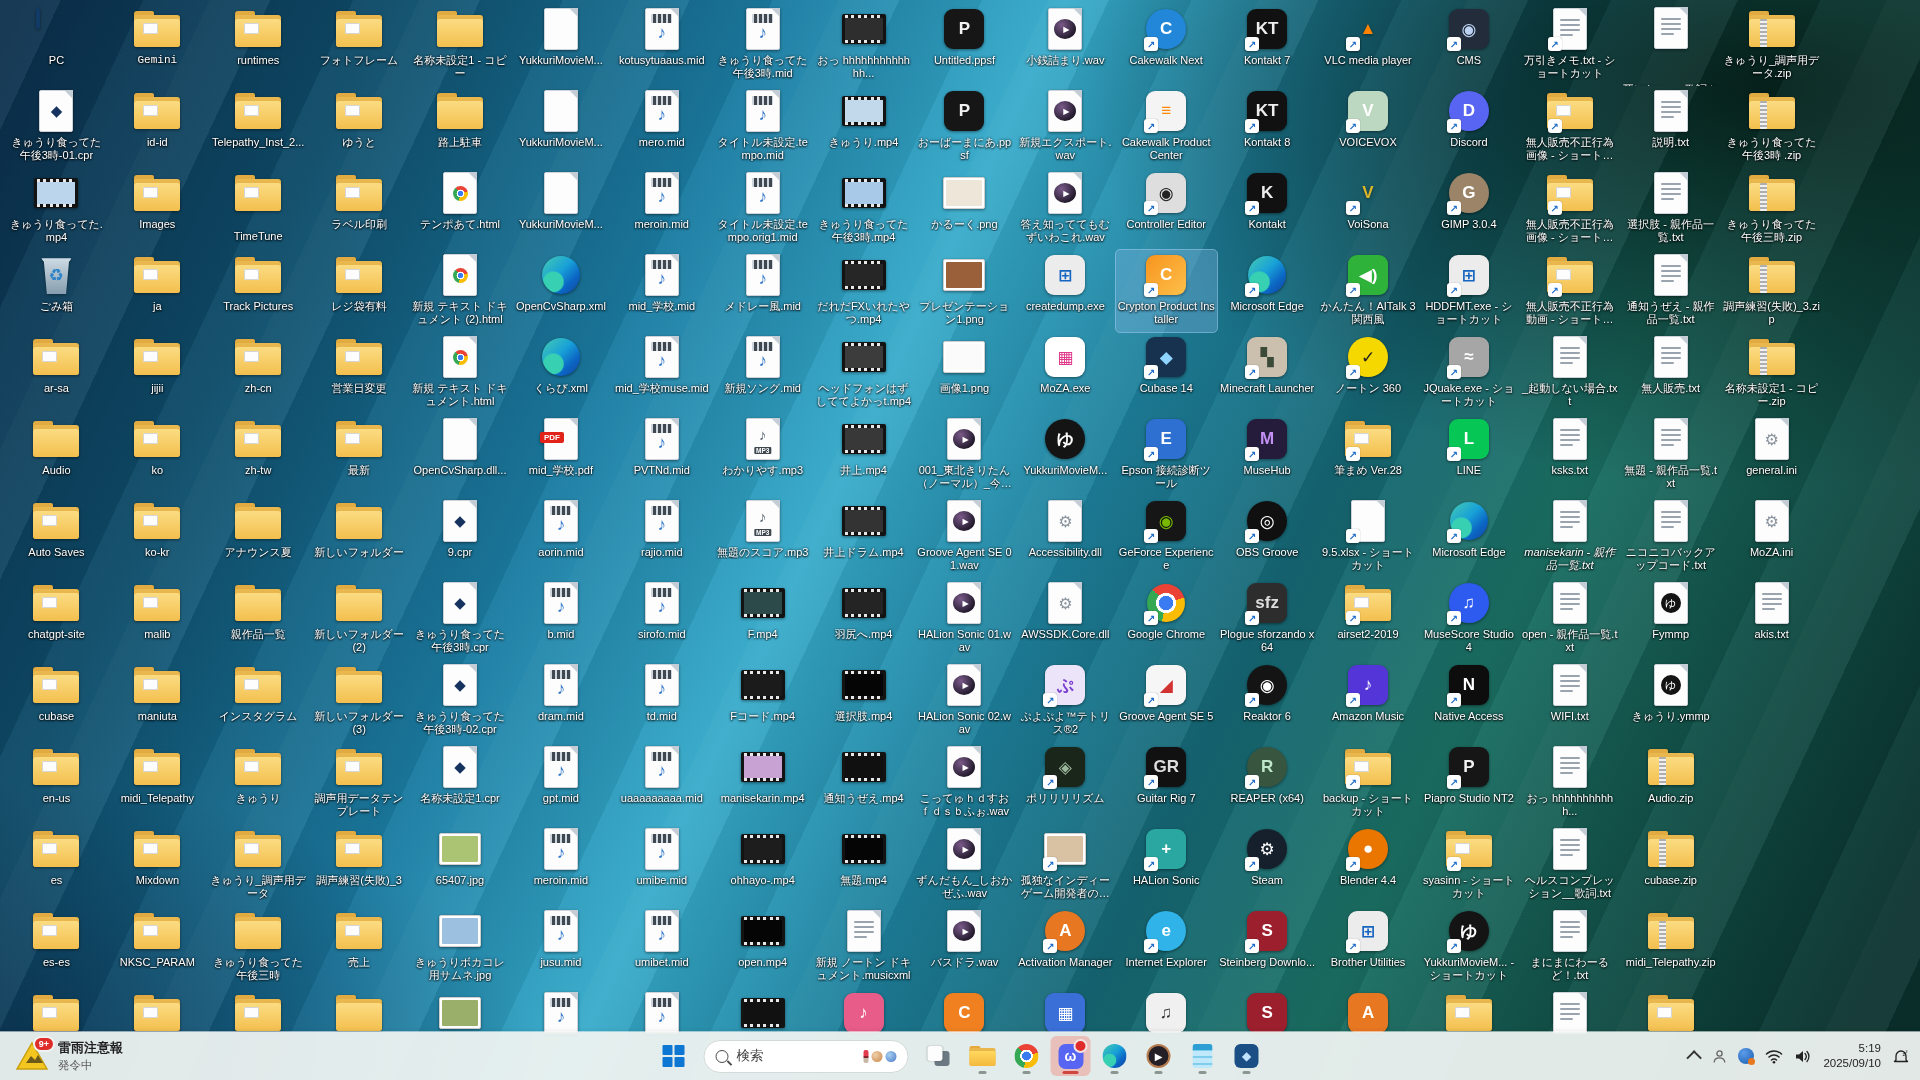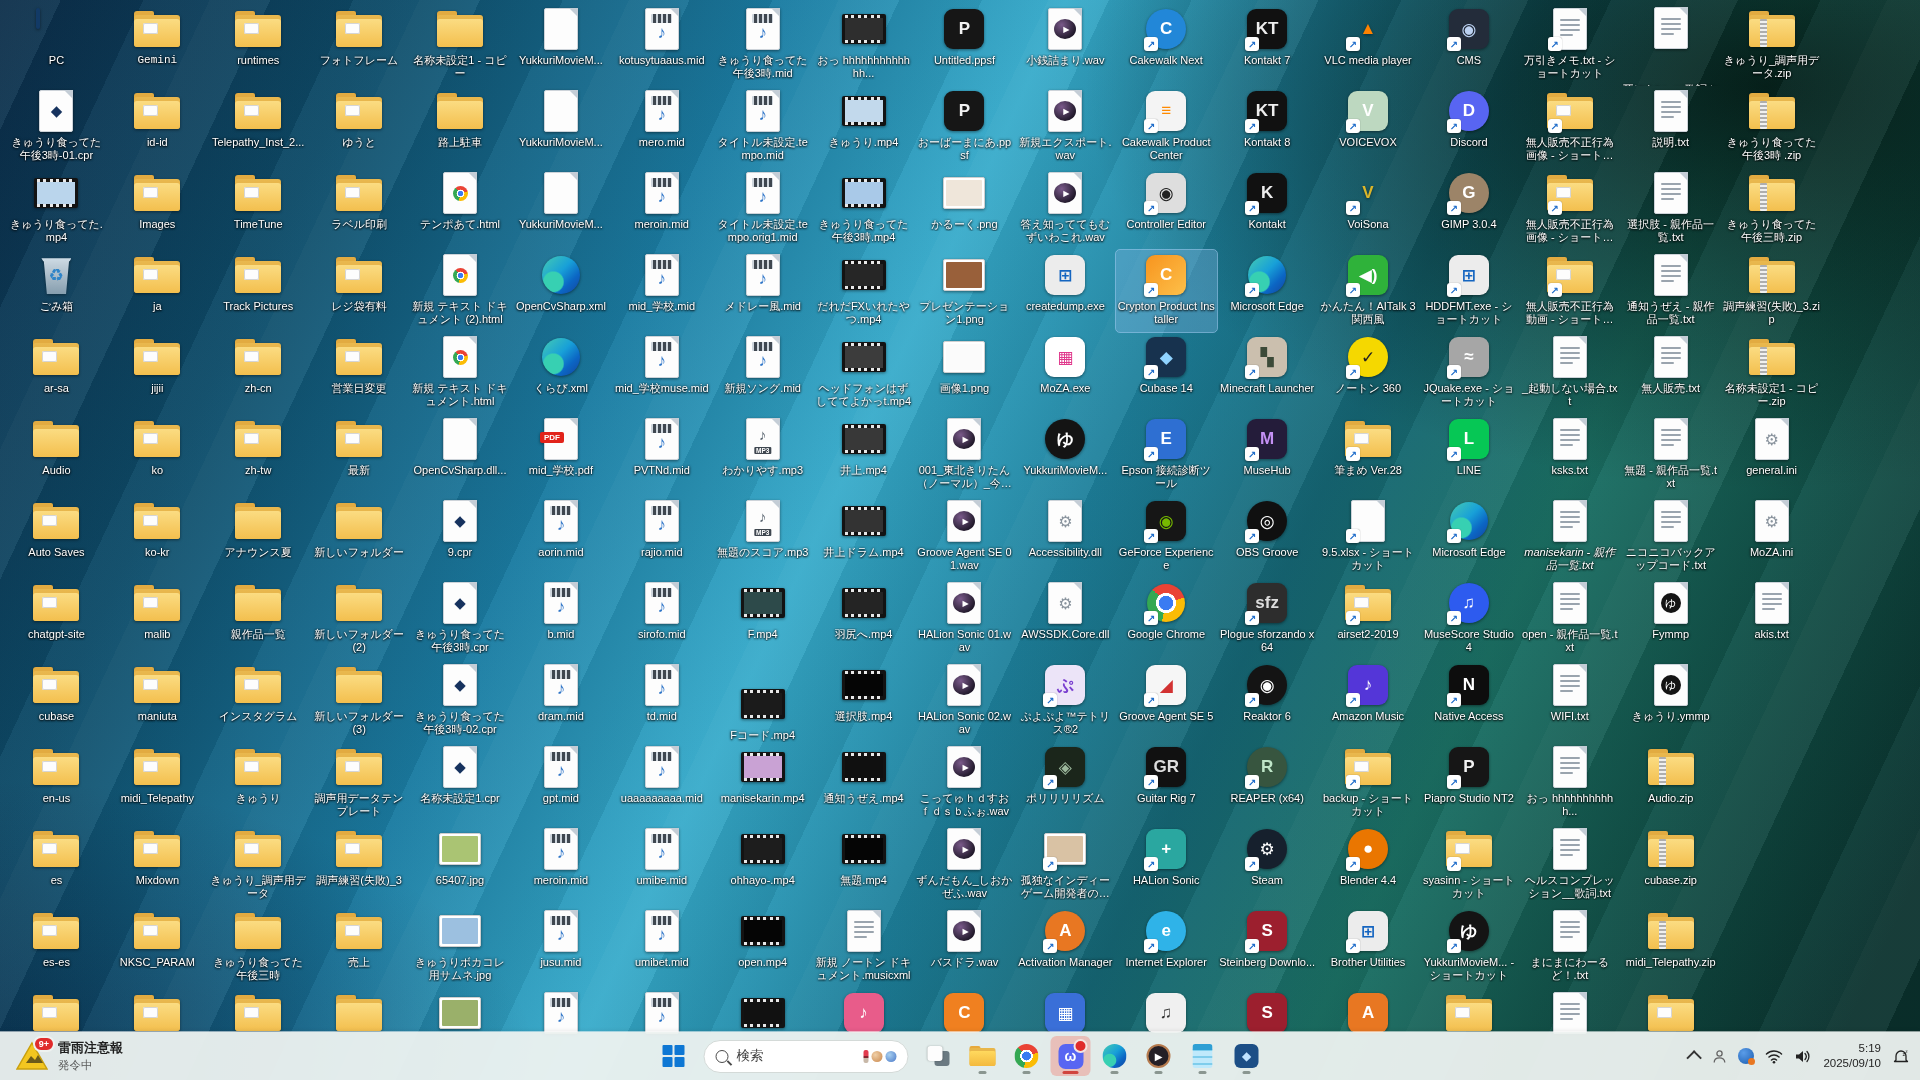--- a/index.html
+++ b/index.html
@@ -507,21 +507,21 @@
         <div class="ico">
           <span class="ifo">
             <i class="tab"></i>
             <i class="bk"></i>
             <i class="ft"></i>
             <i class="sb"></i>
           </span>
         </div>
         <div class="lbl">Images</div>
       </div>
-      <div class="cell" style="grid-area: 3 / 3;">
+      <div class="cell" style="grid-area: 3 / 3; gap: 12px;">
         <div class="ico">
           <span class="ifo">
             <i class="tab"></i>
             <i class="bk"></i>
             <i class="ft"></i>
             <i class="sb"></i>
           </span>
         </div>
         <div class="lbl">TimeTune</div>
       </div>
@@ -1603,21 +1603,21 @@
       <div class="cell" style="grid-area: 9 / 7;">
         <div class="ico">
           <span class="ido">
             <i class="crn"></i>
             <i class="mfilm"></i>
             <span class="mnote">♪</span>
           </span>
         </div>
         <div class="lbl">td.mid</div>
       </div>
-      <div class="cell" style="grid-area: 9 / 8; justify-content: flex-end;">
+      <div class="cell" style="grid-area: 9 / 8;">
         <div class="ico">
           <span class="ifl">
             <i class="ifc" style="background:#1b1b1b"></i>
           </span>
         </div>
         <div class="lbl">Fコード.mp4</div>
       </div>
       <div class="cell" style="grid-area: 9 / 9;">
         <div class="ico">
           <span class="ifl">

